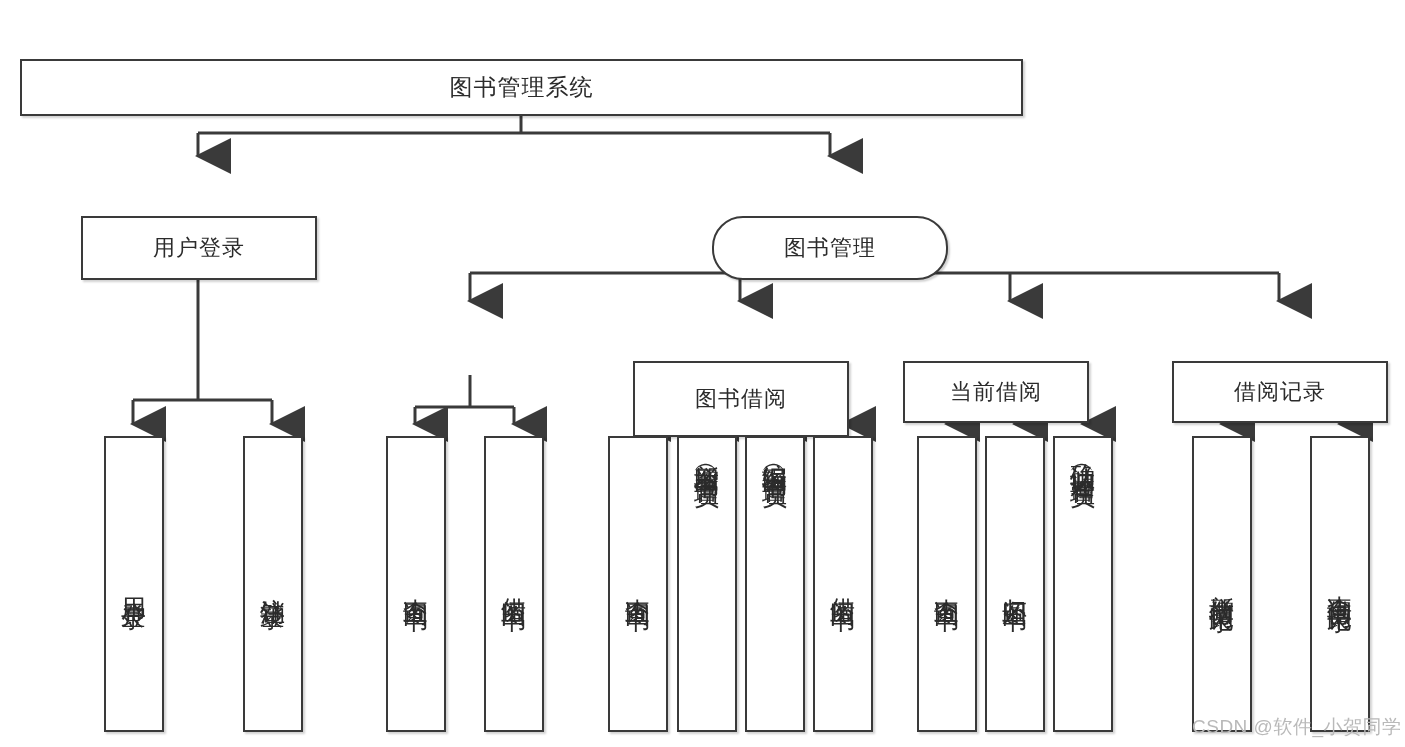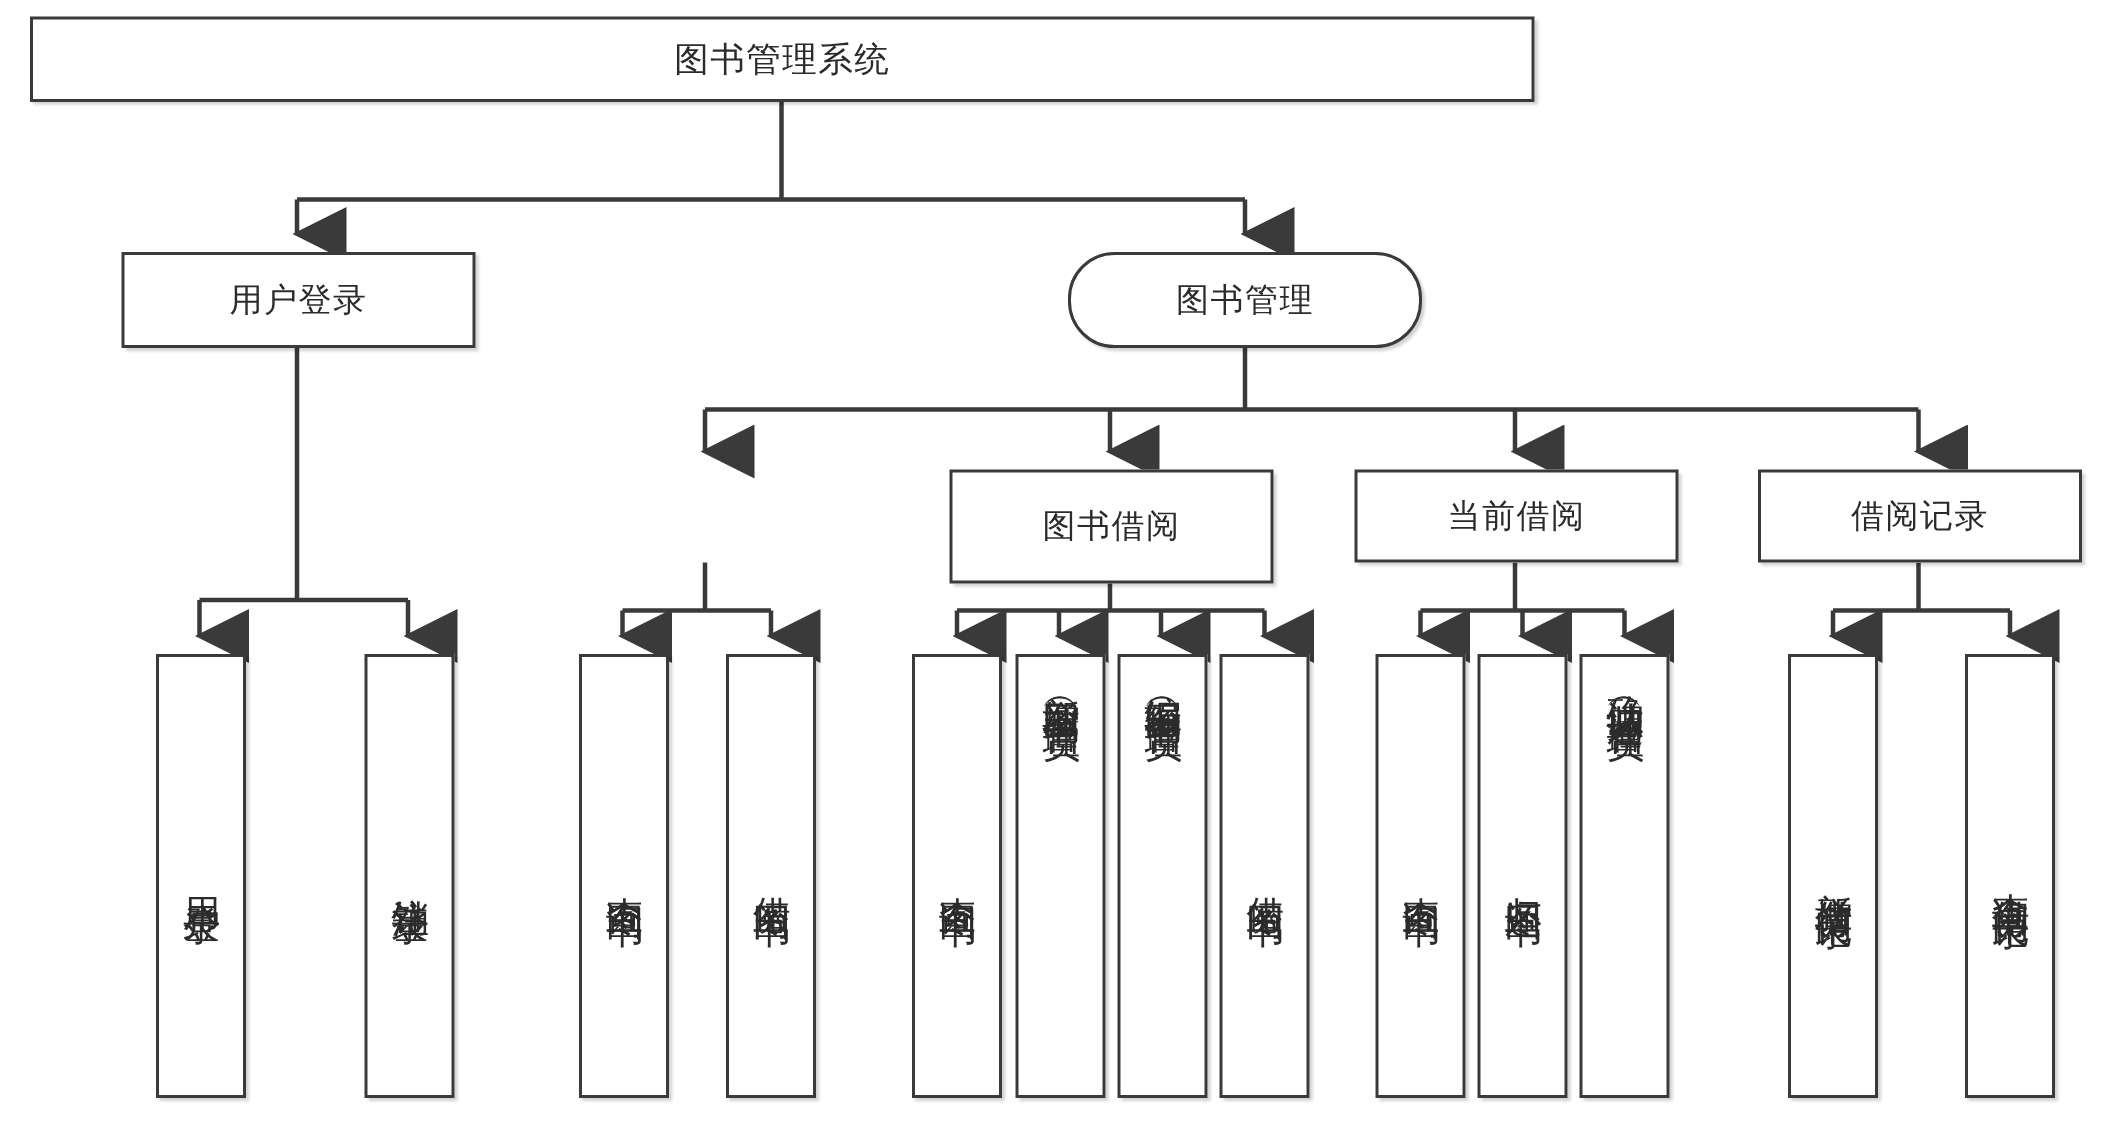--- a/index.html
+++ b/index.html
@@ -31,20 +31,21 @@
     align-items:center;
     justify-content:center;
     color:#2b2b2b;
   }
   
   .node.horiz{
     font-size:22px;
     letter-spacing:1px;
     line-height:1.2;
     white-space:nowrap;
+    margin-top:48px;
   }
   .node.root{ font-size:23px; }
   
   .node.vert{
     align-items:flex-start;
     justify-content:center;
     padding-top:6px;
   }
   .vert-text{
     writing-mode:vertical-rl;
@@ -131,21 +132,21 @@
   <div class="node horiz" style="left:81px;top:168px;width:236px;height:64px;">
     <span>用户登录</span>
   </div>
   <div class="node horiz" style="left:712px;top:168px;width:236px;height:64px;border-radius:31px;">
     <span>图书管理</span>
   </div>
 
   <div class="node horiz" style="left:633px;top:313px;width:216px;height:76px;">
     <span>图书借阅</span>
   </div>
-  <div class="node horiz" style="left:903px;top:313px;width:216px;height:62px;">
+  <div class="node horiz" style="left:903px;top:313px;width:186px;height:62px;">
     <span>当前借阅</span>
   </div>
   <div class="node horiz" style="left:1172px;top:313px;width:216px;height:62px;">
     <span>借阅记录</span>
   </div>
 
   <div class="node vert center-text" style="left:104px;top:436px;width:60px;height:296px;">
     <span class="vert-text">用户登录</span>
   </div>
   <div class="node vert center-text" style="left:243px;top:436px;width:60px;height:296px;">
@@ -182,14 +183,15 @@
     <span class="vert-text">确认归还（管理员）</span>
   </div>
 
   <div class="node vert center-text" style="left:1192px;top:436px;width:60px;height:296px;">
     <span class="vert-text">新增借阅记录</span>
   </div>
   <div class="node vert center-text" style="left:1310px;top:436px;width:60px;height:296px;">
     <span class="vert-text">查询借阅记录</span>
   </div>
 
+  <div class="watermark" style="left:1192px;top:714px;">CSDN @软件_小贺同学</div>
 
 </div>
 
 </body></html>

